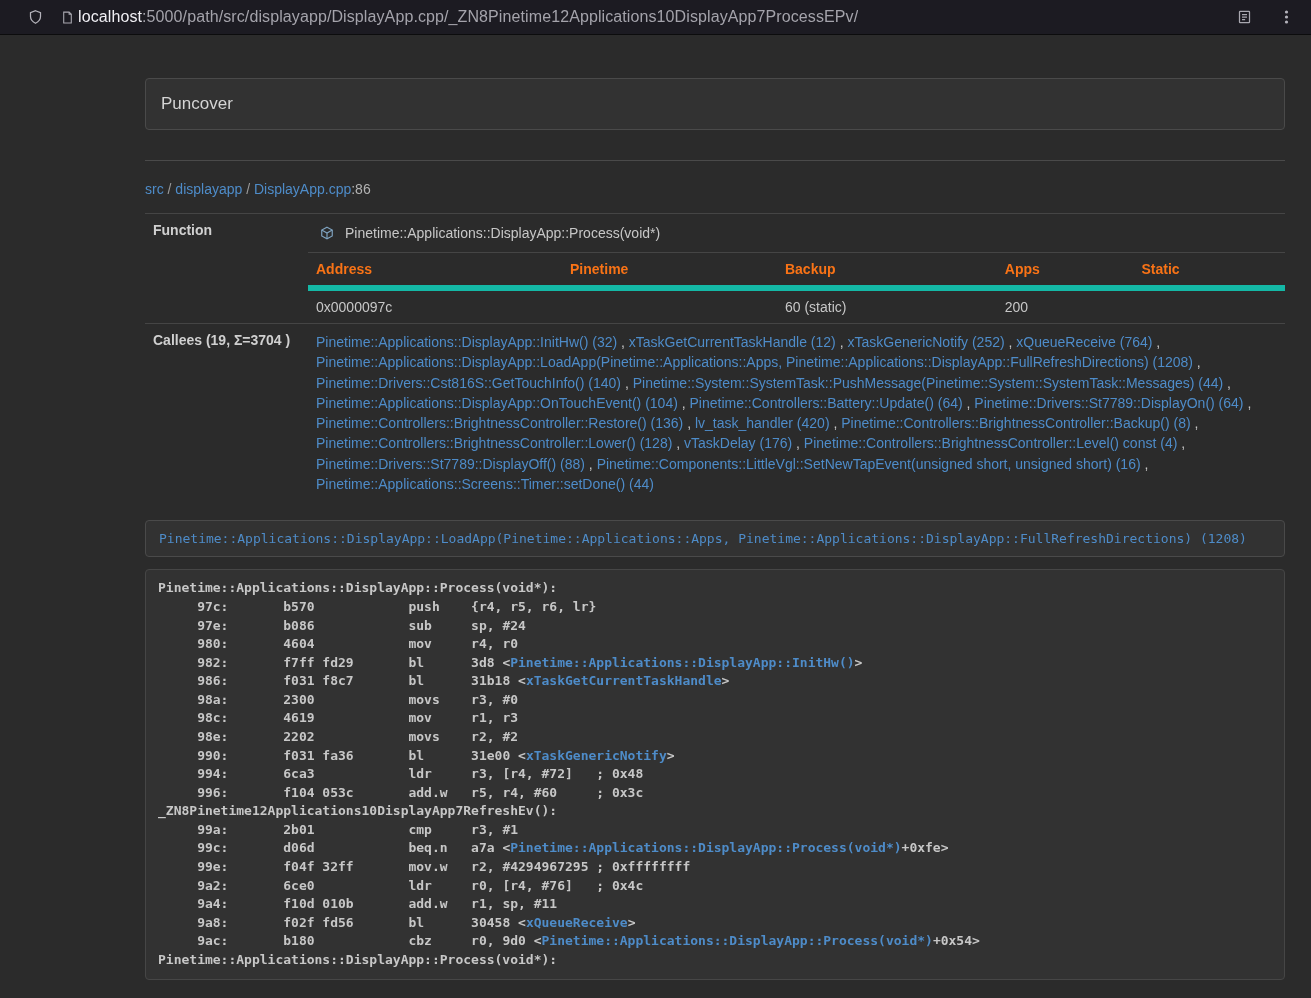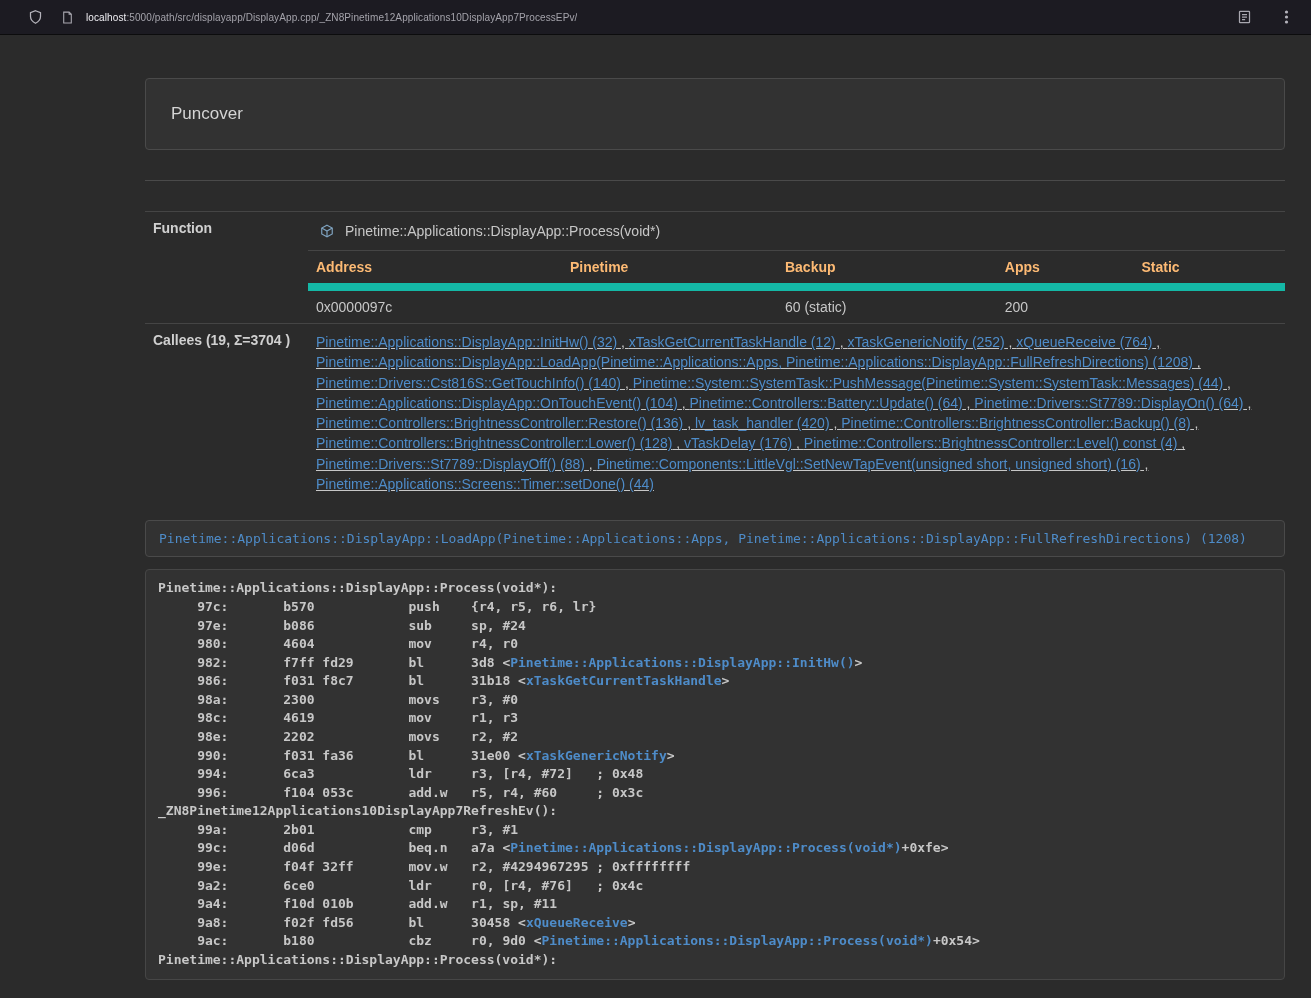--- a/index.html
+++ b/index.html
@@ -2,44 +2,44 @@
 <html><head>
 <meta charset="utf-8">
 <style>
   html,body{margin:0;padding:0;width:1311px;height:998px;overflow:hidden;background:#2b2b2b;
     font-family:"Liberation Sans",sans-serif;color:#c7c7c7;}
   
   .toolbar{height:35px;background:#1c1b22;border-bottom:1px solid #0c0c0d;display:flex;align-items:center;
     padding:0 14px 0 24px;box-sizing:border-box;}
   .tb-icon{display:inline-flex;align-items:center;justify-content:center;width:22px;height:22px;flex:0 0 auto;}
   .urlbar{display:flex;align-items:center;flex:1 1 auto;margin-left:10px;min-width:0;}
-  .url-text{font-size:10px;color:#a4a3ab;white-space:nowrap;overflow:hidden;margin-left:8px;letter-spacing:.1px;}
+  .url-text{font-size:16px;color:#a4a3ab;white-space:nowrap;overflow:hidden;margin-left:0;letter-spacing:.1px;}
   .url-host{color:#f0eff4;}
   .toolbar .right{margin-left:auto;display:flex;align-items:center;gap:20px;}
   
   .container{margin-left:145px;width:1140px;}
   .panel{margin-top:43px;background:#323232;border:1px solid #4a4a4a;border-radius:4px;
-    padding:25px;font-size:17px;color:#d4d4d4;}
+    padding:15px;font-size:17px;color:#d4d4d4;}
   hr.rule{margin:30px 0 0 0;border:none;border-top:1px solid #4a4a4a;}
   .breadcrumb{margin-top:20px;font-size:14px;}
   .bc-sep{color:#9b9b9b;}
   .bc-suffix{color:#b3b3b3;}
   a.link,a.code-link,a.mono-link{color:#4e8cc9;text-decoration:none;}
   
-  table.symbol-table{margin-top:30px;width:100%;border-collapse:collapse;font-size:14px;border-top:1px solid #454545;}
+  table.symbol-table{margin-top:16px;width:100%;border-collapse:collapse;font-size:14px;border-top:1px solid #454545;}
   table.symbol-table > tbody > tr > th,
   table.symbol-table > tbody > tr > td{border-top:1px solid #454545;vertical-align:top;text-align:left;}
   th.rowhead{width:147px;padding:8px;font-weight:700;color:#d0d0d0;white-space:nowrap;}
   td.fn-cell{padding:0;}
   .fn-line{padding:8px;display:flex;align-items:center;gap:7px;}
   table.inner{width:100%;border-collapse:collapse;}
-  table.inner th{padding:8px;font-weight:700;color:#fdba74;text-align:left;
-    border-top:1px solid #454545;border-bottom:8px solid #14b8a6;}
+  table.inner th{padding:8px;font-weight:700;color:#f97316;text-align:left;
+    border-top:1px solid #454545;border-bottom:6px solid #14b8a6;}
   table.inner td{padding:8px;}
-  td.callees-cell{padding:8px;line-height:1.45;text-decoration:underline;}
+  td.callees-cell{padding:8px;line-height:1.45;}
   td.empty-cell{padding:8px;}
   .sep{color:#c7c7c7;}
   
   .alert{margin-top:18px;background:#323232;border:1px solid #4a4a4a;border-radius:4px;
     padding:10px 13px;font-family:"DejaVu Sans Mono",monospace;font-size:13px;white-space:nowrap;overflow:hidden;}
   pre.code{margin:12px 0 0 0;background:#323232;border:1px solid #464646;border-radius:4px;
     padding:9px 12px;font-family:"DejaVu Sans Mono",monospace;font-size:13px;line-height:1.43;
     color:#c7c7c7;white-space:pre;tab-size:8;-moz-tab-size:8;overflow:hidden;}
   .code-line{white-space:pre;font-weight:bold;}
 </style>
@@ -79,20 +79,21 @@
 </div>
 
 <div class="container">
 
   <div class="panel">
     <span>Puncover</span>
   </div>
 
   <hr class="rule">
 
+  <div class="breadcrumb"><a href="#" class="link">src</a><span class="bc-sep"> / </span><a href="#" class="link">displayapp</a><span class="bc-sep"> / </span><a href="#" class="link">DisplayApp.cpp</a><span class="bc-suffix">:86</span></div>
 
   <table class="symbol-table">
     <tbody>
       <tr>
         <th class="rowhead">Function</th>
         <td class="fn-cell">
           <div class="fn-line">
             <span class="tb-icon">
               <svg width="14" height="14" viewBox="0 0 24 24" fill="none" stroke="#7fa3c0" stroke-width="2">
                   <path d="M12 2l9 5v10l-9 5-9-5V7z"></path>

